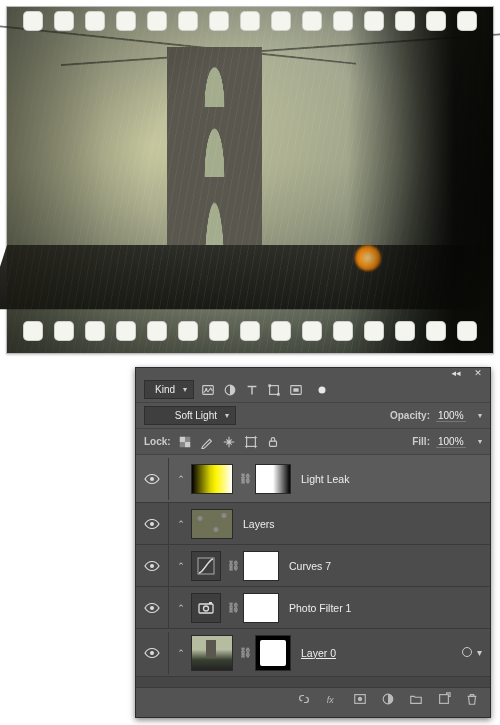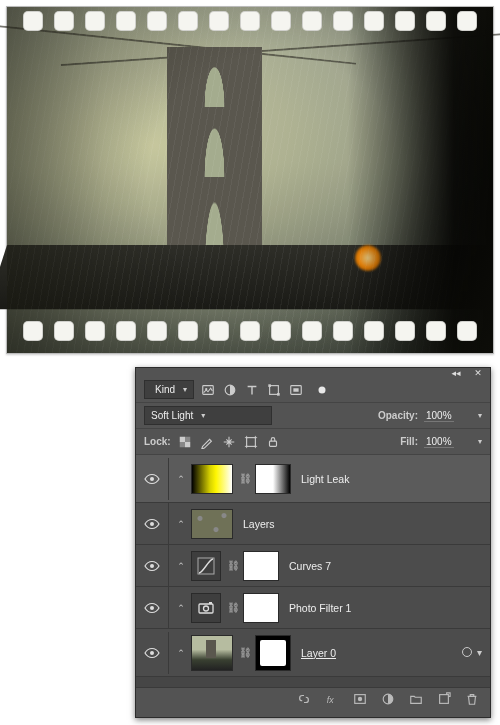--- a/index.html
+++ b/index.html
@@ -115,21 +115,21 @@
   }
   .chev { font-size:8px; color:#ccc; padding-left:4px; }
   .icon-btn {
     width:16px; height:16px; display:inline-flex; align-items:center; justify-content:center;
     color:#ddd;
   }
   .icon-btn svg { width:14px; height:14px; display:block; }
   .spacer { flex:1; }
   .label-sm { color:#ccc; font-size:10px;font-weight:bold; }
   .num-field {
-    display:flex; align-items:center; gap:20px;
+    display:flex; align-items:center; gap:8px;
     height:19px;
   }
   .num-field .val {
     color:#eee; font-size:10px; padding:0 2px;
     border-bottom:1px solid #777; min-width:30px; text-align:left;
   }
 
   
   .layers {
     height: 232px;
@@ -301,21 +301,21 @@
         </svg>
       </span>
     <span class="icon-btn" style="margin-left:4px">
         <svg viewBox="0 0 16 16">
           <circle cx="8" cy="8" r="4" fill="#e8e8e8"></circle>
         </svg>
       </span>
   </div>
 
   <div class="row">
-    <div class="sel" style="width:128px;justify-content:flex-start">
+    <div class="sel" style="width:92px;justify-content:flex-end">
       <span>Soft Light</span>
       <span class="chev">▾</span>
     </div>
     <div class="spacer"></div>
     <span class="label-sm">Opacity:</span>
     <div class="num-field">
       <span class="val">100%</span>
       <span class="chev">▾</span>
     </div>
   </div>

